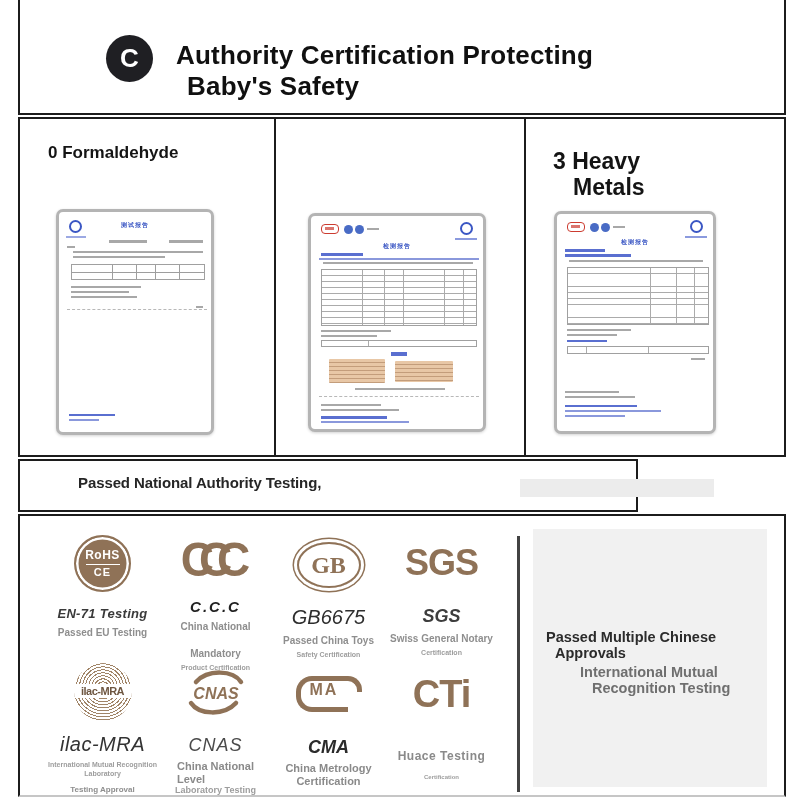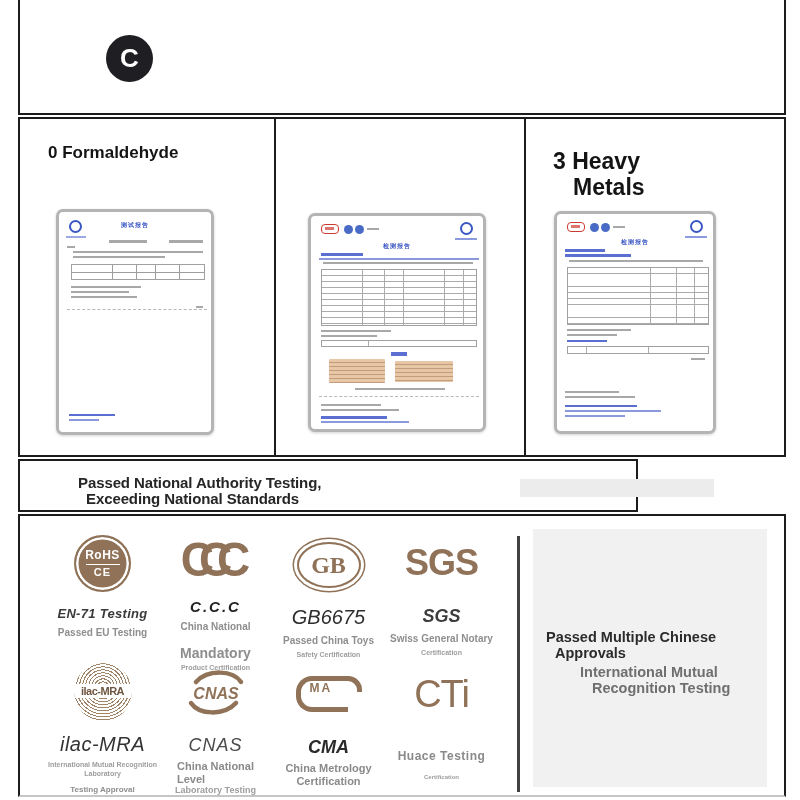--- a/index.html
+++ b/index.html
@@ -91,35 +91,35 @@
           background:repeating-radial-gradient(circle at 50% 42%, #fff 0 2px, #a08467 2px 3px); }
   .ilac-band { position:absolute; left:0; right:0; top:21px; background:#fff;
                font-size:11px; font-weight:bold; color:#6e5640; text-align:center;
                line-height:14px; letter-spacing:-0.5px; }
   .cma-art { position:relative; width:66px; height:40px; }
   .cma-brk { position:absolute; left:0; top:2px; width:52px; height:36px;
              border:5px solid #8f7257; border-right:none; border-radius:16px 0 0 16px; }
   .cma-hook{ position:absolute; right:0; top:2px; width:22px; height:16px;
              border:5px solid #8f7257; border-left:none; border-bottom:none;
              border-radius:0 14px 0 0; }
-  .cma-txt { position:absolute; left:14px; top:7px; font-size:12px; font-weight:bold;
+  .cma-txt { position:absolute; left:14px; top:7px; font-size:16px; font-weight:bold;
              color:#8f7257; letter-spacing:2px; }
-  .cti { font-size:38px; font-weight:normal; letter-spacing:-1px; }
+  .cti { font-size:38px; font-weight:bold; letter-spacing:-1px; }
 
   .lt   { margin-top:12px;font-style:italic; }
   .title-a { font-size:13px; font-weight:bold; color:#3a3a3a; letter-spacing:0.3px; }
   .title-b { font-size:15px; font-weight:bold; color:#222; letter-spacing:2px; }
   .title-c { font-size:20px; color:#2e2e2e; }
   .title-d { font-size:18px; font-weight:bold; color:#3d3d3d; }
   .title-e { font-size:20px; color:#333; letter-spacing:0.5px; }
   .title-f { font-size:18px; color:#4a4a4a; letter-spacing:1px; }
   .title-g { font-size:18px; font-weight:bold; color:#2b2b2b; filter:blur(0.4px); }
   .sub  { margin-top:6px; font-size:10px; font-weight:bold; color:#8e8e8e;
           line-height:11px; filter:blur(0.3px); }
-  .sub2 { margin-top:16px; font-size:14px; font-weight:bold; color:#8e8e8e;
+  .sub2 { margin-top:16px; font-size:10px; font-weight:bold; color:#8e8e8e;
           line-height:11px; filter:blur(0.3px); }
   .sub-m { margin-top:4px; font-size:11px; font-weight:bold; color:#8a8a8a;
            line-height:12px; filter:blur(0.3px); }
   .sub-m2{ margin-top:1px; font-size:11px; font-weight:bold; color:#8a8a8a;
            line-height:12px; filter:blur(0.3px); }
   .tiny { margin-top:5px; font-size:7px; font-weight:bold; color:#9d9d9d;
           line-height:8px; filter:blur(0.2px); }
   .tiny2{ margin-top:1px; font-size:7px; font-weight:bold; color:#9d9d9d;
           line-height:8px; filter:blur(0.2px); }
   .huace { margin-top:24px; font-size:12px; font-weight:bold; color:#8a8a8a;
@@ -134,20 +134,24 @@
         color:#6f6f6f; line-height:16px; }
   .p2 .l2 { padding-left:12px; }
 </style>
 </head>
 <body>
 
 <div class="page">
 
   <div class="header">
     <div class="c-badge">C</div>
+    <div class="h-title">
+      <div>Authority Certification Protecting</div>
+      <div class="l2">Baby's Safety</div>
+    </div>
   </div>
 
   <div class="certs">
 
     <div class="col col1">
       <div class="zl zl1">0 Formaldehyde</div>
       <div class="doc doc1">
         <i class="logo-blue" style="left:10px;top:8px;width:13px;height:13px;"></i>
         <i class="b" style="left:7px;top:24px;width:20px;height:2px;opacity:.6;"></i>
         <div class="ctitle" style="top:10px;">测试报告</div>
@@ -239,21 +243,20 @@
         <i class="b" style="left:8px;bottom:24px;width:72px;"></i>
         <i class="bl" style="left:8px;bottom:19px;width:96px;"></i>
         <i class="bl" style="left:8px;bottom:14px;width:60px;"></i>
       </div>
     </div>
   </div>
 
   <div class="band">
     <div class="band-text">
       <div>Passed National Authority Testing,</div>
-      <div class="l2">Exceeding National Standards</div>
     </div>
     <div class="band-rect"></div>
   </div>
 
   <div class="bottom">
     <div class="logo-grid">
 
       <div class="cell">
         <div class="art">
             <div class="rohs">

